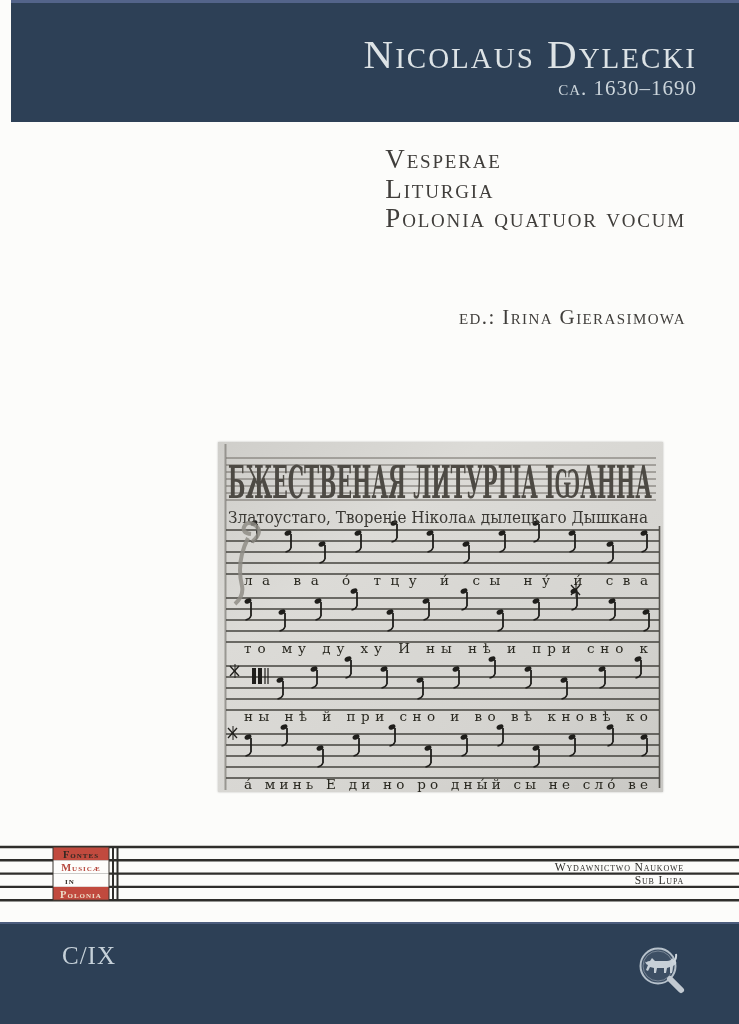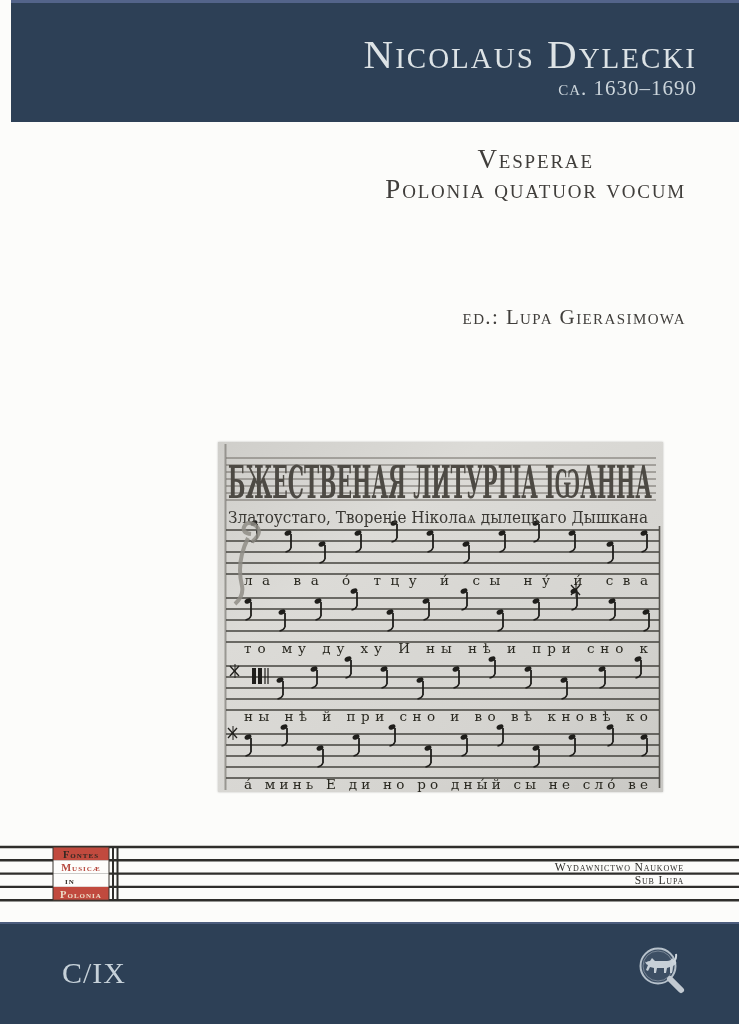--- a/index.html
+++ b/index.html
@@ -5,58 +5,59 @@
   html,body{margin:0;padding:0;background:#e8e8e8;}
   .page{position:relative;width:739px;height:1024px;background:#fcfcfa;overflow:hidden;
         font-family:"Liberation Serif",serif;}
   
   .banner{position:absolute;top:0;left:11px;width:739px;height:122px;background:#2d4056;
           border-top:3px solid #53648a;box-sizing:border-box;text-align:right;
           padding:30px 53px 0 0;font-variant:small-caps;}
   .banner-title{font-size:41px;line-height:42px;color:#dde3e6;letter-spacing:2px;}
   .banner-dates{font-size:21px;line-height:26px;color:#ccd5db;letter-spacing:1px;padding-left:36px;}
   
-  .titles{position:absolute;top:145px;right:53px;text-align:center;color:#403e3b;
+  .titles{position:absolute;top:145px;right:53px;text-align:left;color:#403e3b;
           font-variant:small-caps;}
   .title-line{font-size:27px;line-height:29.5px;letter-spacing:1.8px;}
   .editor{position:absolute;top:305px;right:53px;text-align:right;color:#403e3b;
           font-variant:small-caps;font-size:21px;letter-spacing:1.4px;}
   
   .manuscript{position:absolute;left:218px;top:442px;width:445px;height:350px;margin:0;
               box-shadow:0 0 2px rgba(0,0,0,.25);}
   .manuscript svg{display:block;width:100%;height:100%;}
   .ms-header{font-family:"DejaVu Serif",serif;font-weight:bold;fill:#4d4a44;}
   .ms-caption{font-family:"DejaVu Serif",serif;fill:#3a3833;}
   
   .imprint{position:absolute;left:0;top:841px;width:739px;height:72px;}
   .imp-label{font-family:"Liberation Serif",serif;font-variant:small-caps;font-weight:bold;
              letter-spacing:1px;}
   .pub{font-family:"Liberation Serif",serif;font-variant:small-caps;font-size:11.6px;
        fill:#2e2d2a;letter-spacing:.8px;}
   
   .footer{position:absolute;top:922px;left:0;width:739px;height:102px;background:#2d4056;
           border-top:2px solid #4c5d7d;box-sizing:border-box;}
-  .series{position:absolute;left:62px;top:32px;font-size:30px;color:#c6d1d9;letter-spacing:1px;}
+  .series{position:absolute;left:62px;top:18px;font-size:25px;color:#c6d1d9;letter-spacing:1px;}
   .lupa{position:absolute;left:629px;top:13px;width:62px;height:62px;}
 </style>
 </head>
 <body>
 
 <div class="page">
 
   <header class="banner">
     <div class="banner-title">Nicolaus Dylecki</div>
     <div class="banner-dates">ca. 1630–1690</div>
   </header>
 
   <section class="titles">
     <div class="title-line">Vesperae</div>
+    <div class="title-line">Liturgia</div>
     <div class="title-line">Polonia quatuor vocum</div>
   </section>
-  <div class="editor">ed.: Lupa Gierasimowa</div>
+  <div class="editor">ed.: Irina Gierasimowa</div>
 
   <figure class="manuscript">
     <svg viewBox="0 0 445 350">
       <defs>
         <linearGradient id="msbg" x1="0" y1="0" x2="1" y2="1">
           <stop offset="0" stop-color="#cfceca"></stop>
           <stop offset="0.3" stop-color="#dcdbd7"></stop>
           <stop offset="0.7" stop-color="#d5d4d0"></stop>
           <stop offset="1" stop-color="#c9c8c4"></stop>
         </linearGradient>

